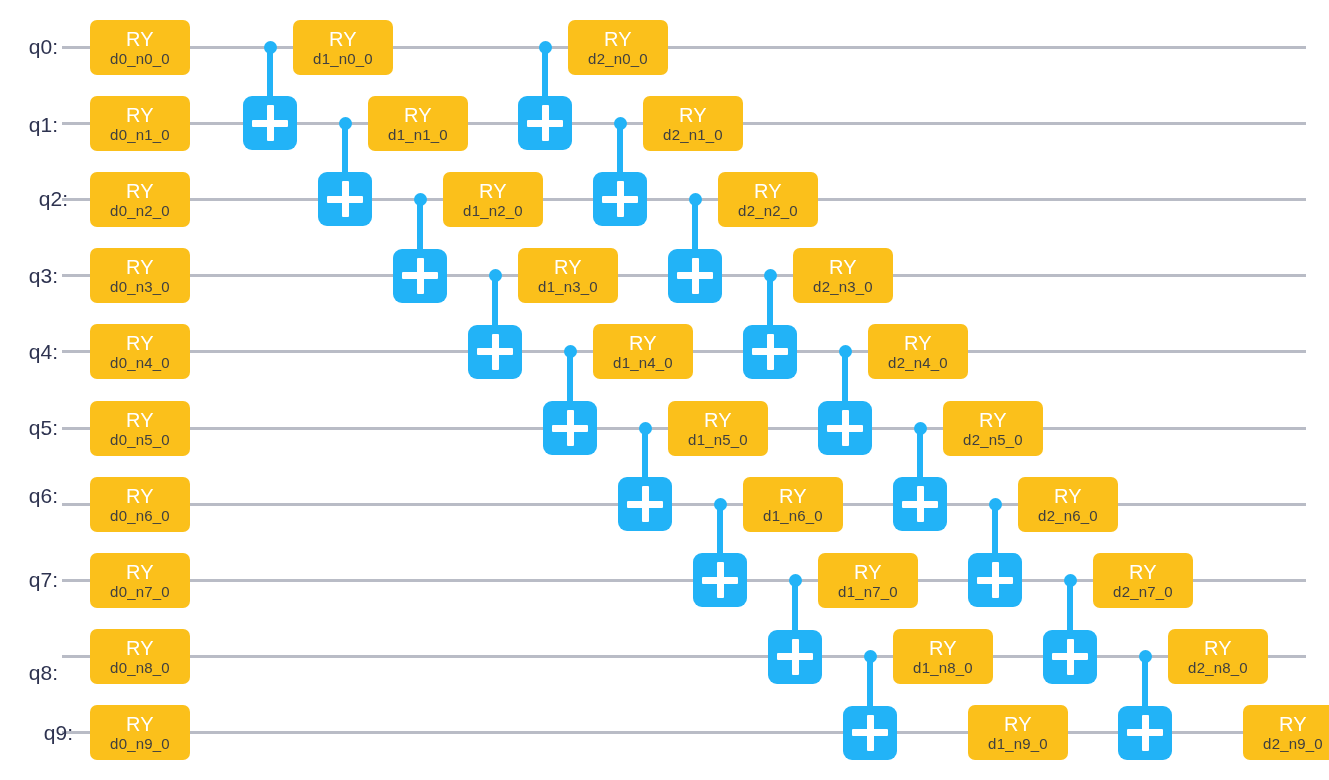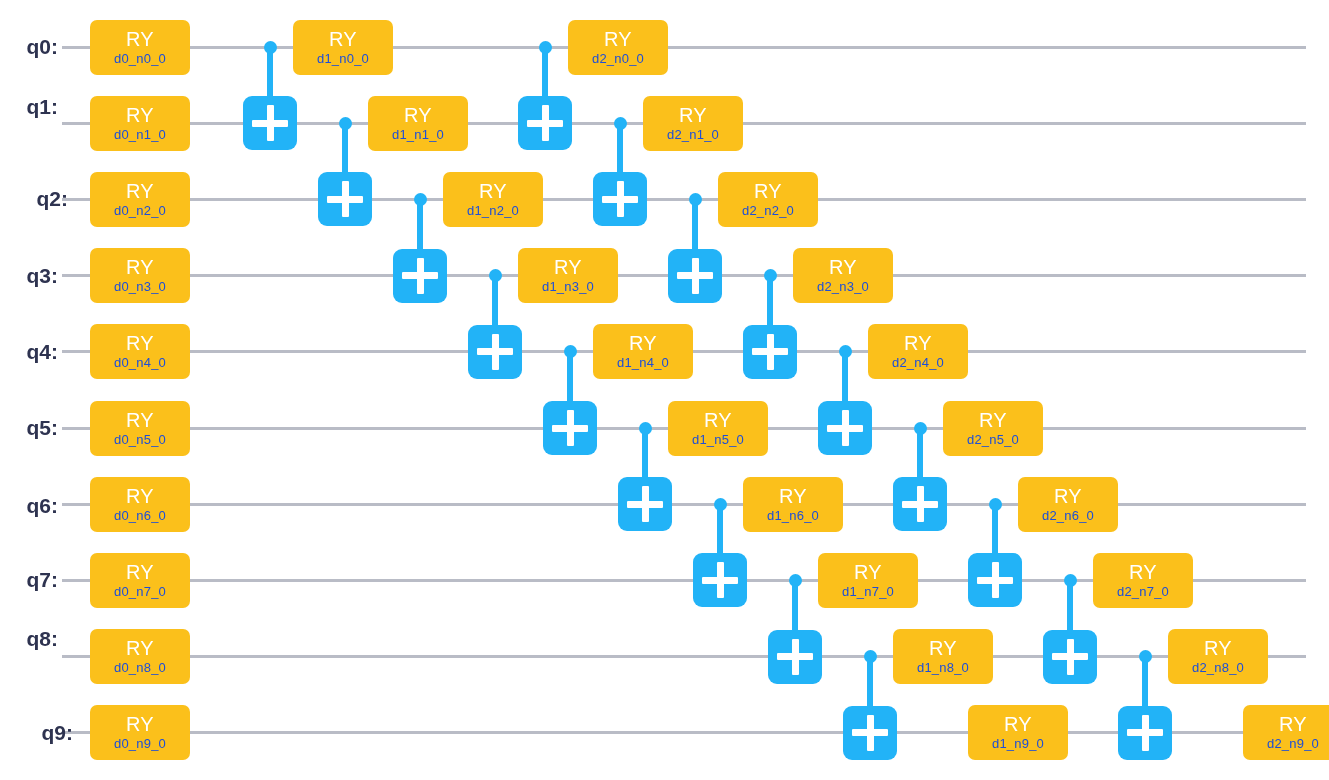--- a/index.html
+++ b/index.html
@@ -20,21 +20,21 @@
     overflow: hidden;
   }
   .wire {
     position: absolute;
     height: 3px;
     background: #b9bcc6;
     z-index: 1;
   }
   .qlabel {
     position: absolute;
-    font-weight: bold;
+    font-weight: normal;
     font-size: 21px;
     color: #2e3350;
     letter-spacing: 0px;
     white-space: nowrap;
     z-index: 4;
     text-align: right;
   }
   .gate-ry {
     position: absolute;
     width: 100px;
@@ -49,22 +49,22 @@
     box-sizing: border-box;
     padding-top: 1px;
   }
   .gate-ry .g-name {
     color: #ffffff;
     font-size: 20px;
     line-height: 21px;
     letter-spacing: 0.3px;
   }
   .gate-ry .g-param {
-    color: #1d4ed8;
-    font-size: 13px;
+    color: #404040;
+    font-size: 15px;
     line-height: 17px;
     letter-spacing: 0.2px;
   }
   .cnot-target {
     position: absolute;
     width: 54px;
     height: 54px;
     border-radius: 9px;
     background: #22b3f7;
     z-index: 3;
@@ -111,28 +111,28 @@
     <div class="wire" style="left: 62px; width: 1244px; top: 121.7px;"></div>
     <div class="wire" style="left: 62px; width: 1244px; top: 197.9px;"></div>
     <div class="wire" style="left: 62px; width: 1244px; top: 274.1px;"></div>
     <div class="wire" style="left: 62px; width: 1244px; top: 350.3px;"></div>
     <div class="wire" style="left: 62px; width: 1244px; top: 426.5px;"></div>
     <div class="wire" style="left: 62px; width: 1244px; top: 502.7px;"></div>
     <div class="wire" style="left: 62px; width: 1244px; top: 578.9px;"></div>
     <div class="wire" style="left: 62px; width: 1244px; top: 655.1px;"></div>
     <div class="wire" style="left: 62px; width: 1244px; top: 731.3px;"></div>
     <div class="qlabel" style="left: 14px; width: 44px; top: 35px;">q0:</div>
-    <div class="qlabel" style="left: 14px; width: 44px; top: 95px;">q1:</div>
+    <div class="qlabel" style="left: 14px; width: 44px; top: 113px;">q1:</div>
     <div class="qlabel" style="left: 24px; width: 44px; top: 187.4px;">q2:</div>
     <div class="qlabel" style="left: 14px; width: 44px; top: 263.6px;">q3:</div>
     <div class="qlabel" style="left: 14px; width: 44px; top: 339.8px;">q4:</div>
     <div class="qlabel" style="left: 14px; width: 44px; top: 416px;">q5:</div>
-    <div class="qlabel" style="left: 14px; width: 44px; top: 494px;">q6:</div>
+    <div class="qlabel" style="left: 14px; width: 44px; top: 484px;">q6:</div>
     <div class="qlabel" style="left: 14px; width: 44px; top: 568.4px;">q7:</div>
-    <div class="qlabel" style="left: 14px; width: 44px; top: 627px;">q8:</div>
+    <div class="qlabel" style="left: 14px; width: 44px; top: 661px;">q8:</div>
     <div class="qlabel" style="left: 29px; width: 44px; top: 720.8px;">q9:</div>
     <div class="cnot-link" style="left: 267px; top: 47px; height: 76.2px;"></div>
     <div class="cnot-ctrl" style="left: 263.5px; top: 40.5px;"></div>
     <div class="cnot-target" style="left: 243px; top: 96.2px;"></div>
     <div class="cnot-link" style="left: 342px; top: 123.2px; height: 76.2px;"></div>
     <div class="cnot-ctrl" style="left: 338.5px; top: 116.7px;"></div>
     <div class="cnot-target" style="left: 318px; top: 172.4px;"></div>
     <div class="cnot-link" style="left: 417px; top: 199.4px; height: 76.2px;"></div>
     <div class="cnot-ctrl" style="left: 413.5px; top: 192.9px;"></div>
     <div class="cnot-target" style="left: 393px; top: 248.6px;"></div>

